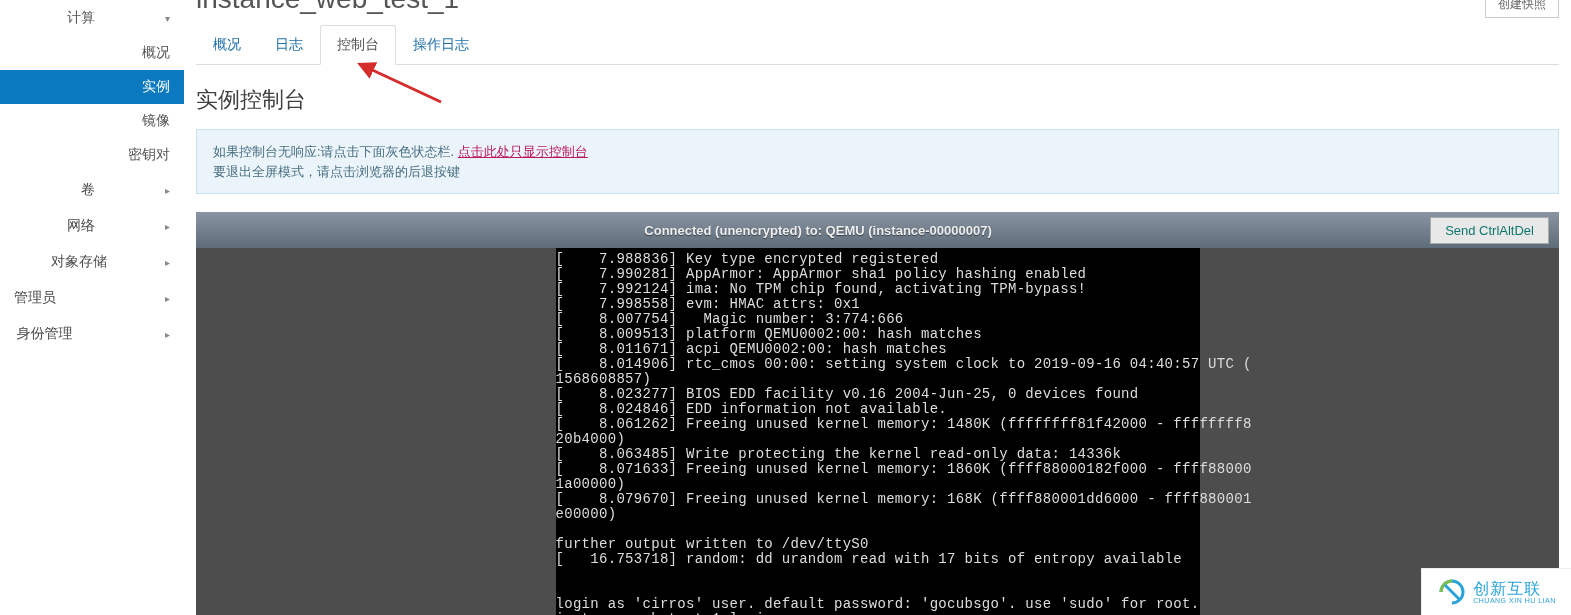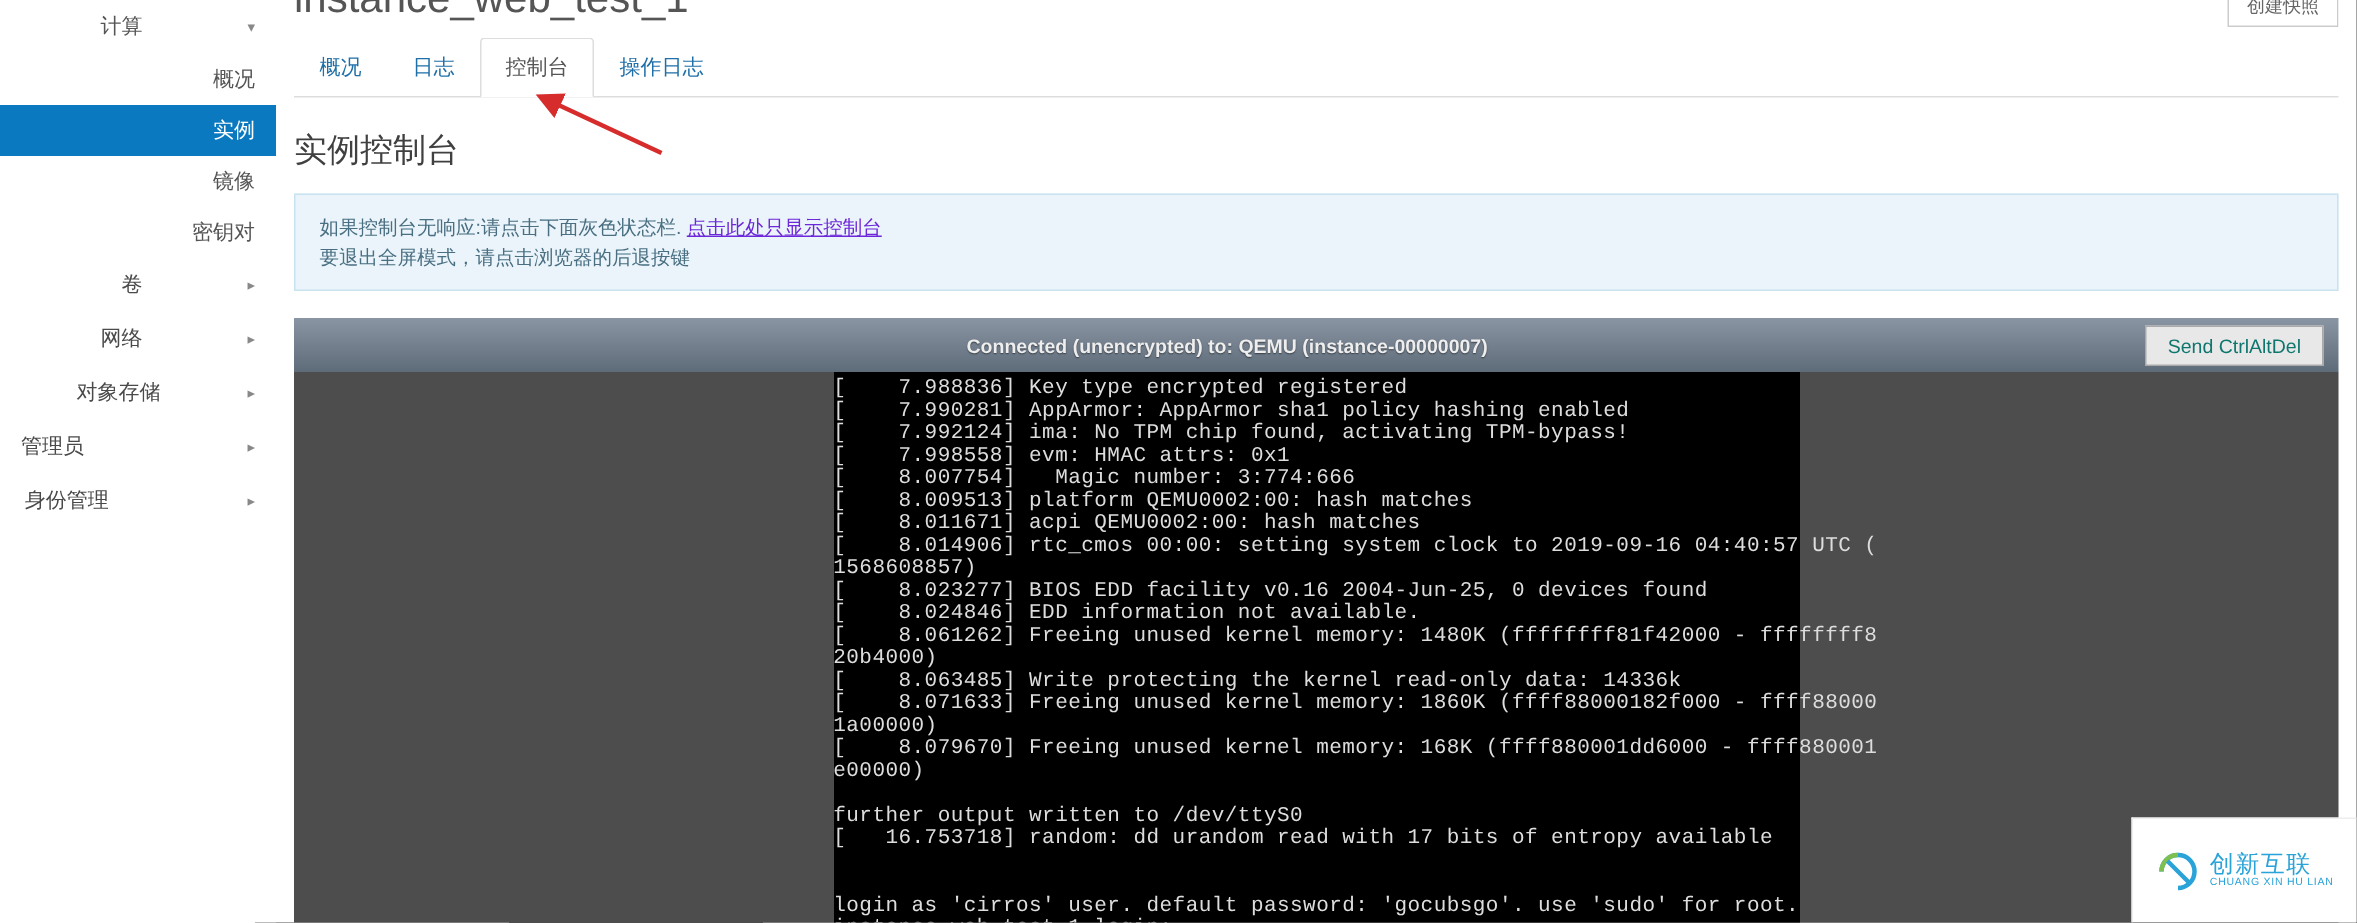--- a/index.html
+++ b/index.html
@@ -26,33 +26,33 @@
     .page-title { font-size: 28px; font-weight: 400; color: #555; margin-top: -28px; white-space: nowrap; }
     .title-btn { margin-left: auto; border: 1px solid #ccc; padding: 4px 12px; background: #fff; color: #666; font-size: 12px; margin-top: -16px; cursor: pointer; }
     
     .tabs { display: flex; border-bottom: 1px solid #ddd; margin-top: 0; }
     .tab { padding: 10px 16px; color: #1f6fa8; cursor: pointer; border: 1px solid transparent; border-bottom: none; margin-bottom: -1px; }
     .tab.active { color: #555; border-color: #ddd; border-bottom: 1px solid #fff; background: #fff; border-radius: 3px 3px 0 0; }
     
     .section-title { font-size: 22px; color: #404040; margin: 20px 0 14px 0; }
     
     .info-box { background: #eaf4fa; border: 1px solid #c8e3ef; padding: 12px 16px; color: #4a6f82; font-size: 13px; line-height: 1.5; }
-    .info-box a { color: #6d28d9; text-decoration: underline; cursor: pointer; }
+    .info-box a { color: #be185d; text-decoration: underline; cursor: pointer; }
     
     .console-wrap { margin-top: 18px; }
     .console-header { background: linear-gradient(#8a95a3, #5e6b79); color: #eee; height: 36px; display: flex; align-items: center; padding: 0 10px; font-size: 13px; text-shadow: 0 1px 1px rgba(0,0,0,0.5); }
     .console-header .status { flex: 1; text-align: center; font-weight: bold; }
     .console-header .cad-btn { background: #e8e8e8; color: #0f766e; border: 1px solid #aaa; padding: 5px 14px; cursor: pointer; text-shadow: none; font-size: 13px; }
     .console-body { background: #4d4d4d; display: flex; justify-content: center; height: 375px; overflow: hidden; }
     .terminal { background: #000; color: #ddd; font-family: "Courier New", monospace; font-size: 14px; line-height: 15px; white-space: pre; width: 644px; padding: 4px 0 0 0; letter-spacing: 0.3px; }
     
     .arrow-overlay { position: absolute; left: 356px; top: 60px; pointer-events: none; }
     .arrow-overlay svg { overflow: visible; }
     
-    .watermark { position: absolute; right: 0; bottom: 0; width: 150px; height: 70px; background: #fff; display: flex; align-items: center; justify-content: center; border-top: 1px solid #eee; border-left: 1px solid #eee; }
+    .watermark { position: absolute; right: 0; bottom: 0; width: 150px; height: 47px; background: #fff; display: flex; align-items: center; justify-content: center; border-top: 1px solid #eee; border-left: 1px solid #eee; }
     .watermark .wm-inner { display: flex; align-items: center; gap: 6px; }
     .watermark .wm-logo { display:flex; align-items:center; }
     .watermark .wm-text { color: #2aa3d8; font-size: 16px; font-weight: 500; letter-spacing: 1px; line-height: 1; }
     .watermark .wm-sub { color: #2aa3d8; font-size: 7px; letter-spacing: 0.5px; }
   </style>
 </head>
 <body>
 
 <div class="layout">
   <div class="sidebar">

